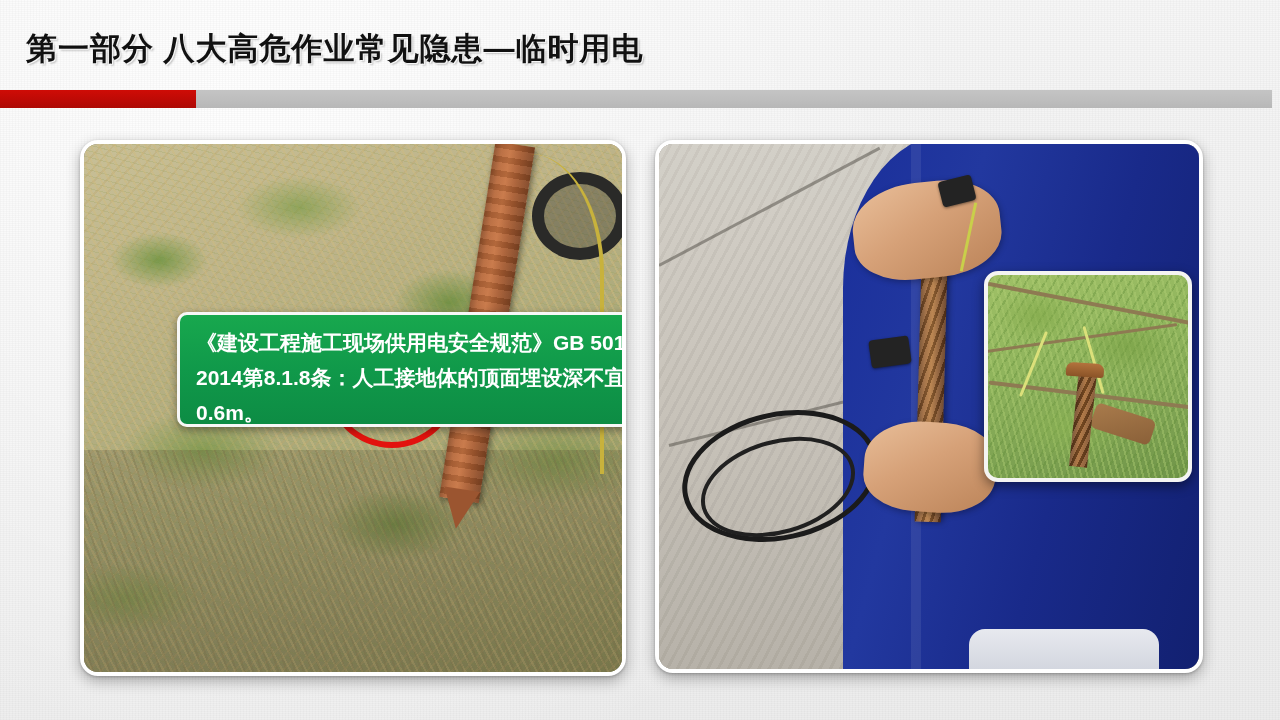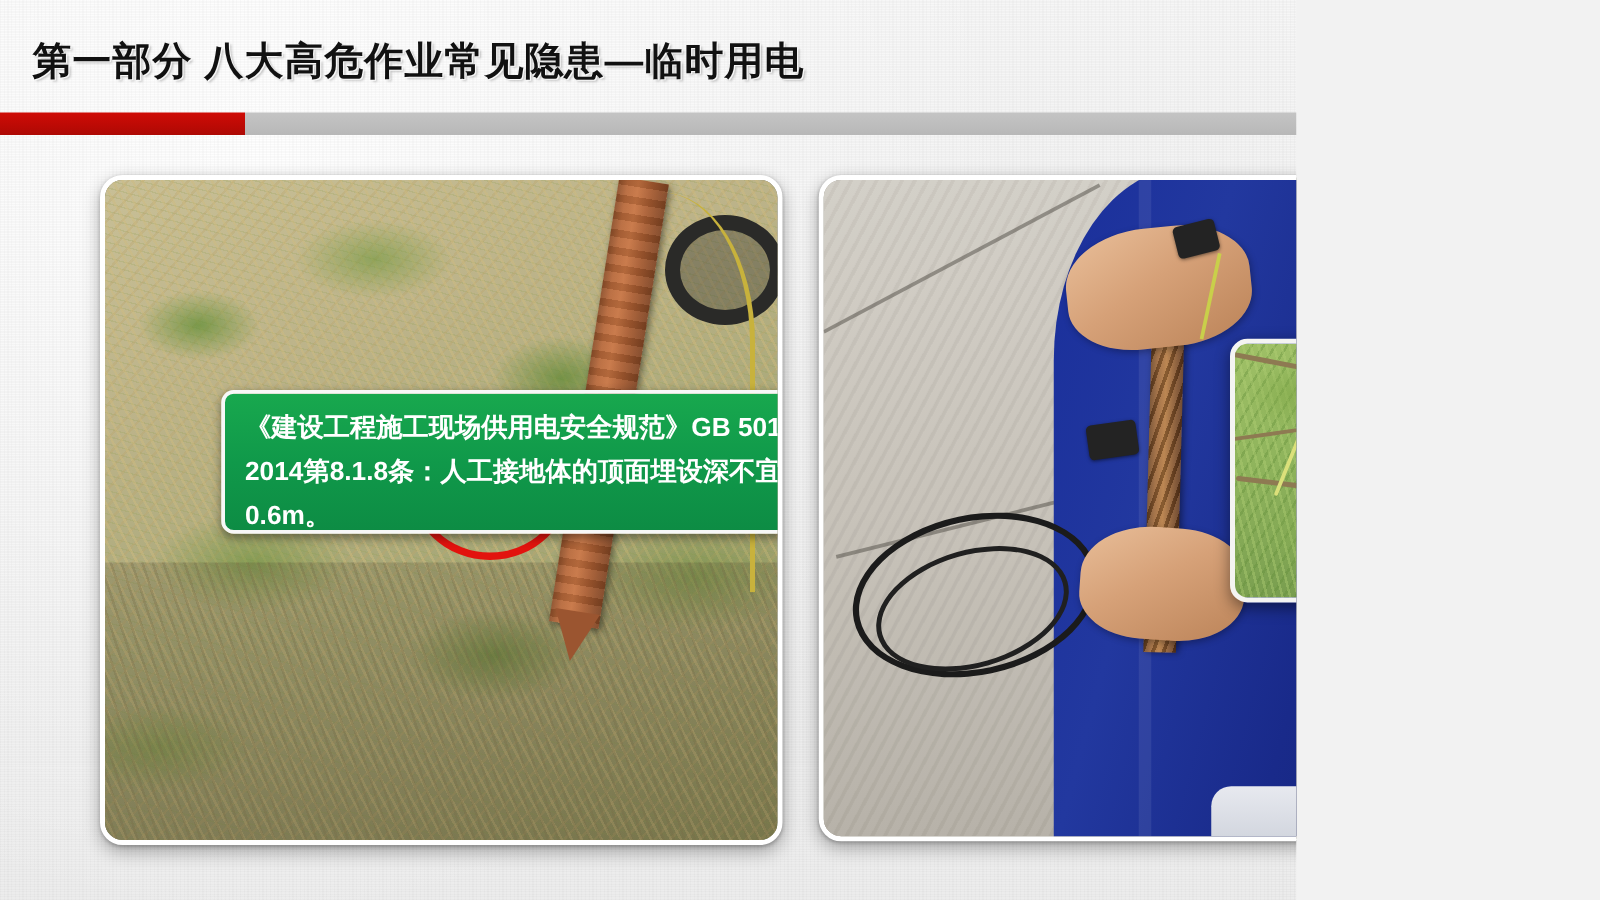--- a/index.html
+++ b/index.html
@@ -12,21 +12,21 @@
   body {
     font-family: "Liberation Sans", sans-serif;
     background: #f2f2f2;
     position: relative;
   }
 
   
   #slide {
     position: absolute;
     left: 0; top: 0;
-    width: 1037px; height: 720px;
+    width: 1280px; height: 720px;
     background:
       radial-gradient(circle at 20% 18%, rgba(255,255,255,0.95), rgba(0,0,0,0) 60%),
       linear-gradient(180deg, #f6f6f6 0%, #f0f0f0 40%, #ececec 100%);
     overflow: hidden;
   }
   #slide::before {
     content: "";
     position: absolute;
     inset: 0;
     background-image:

